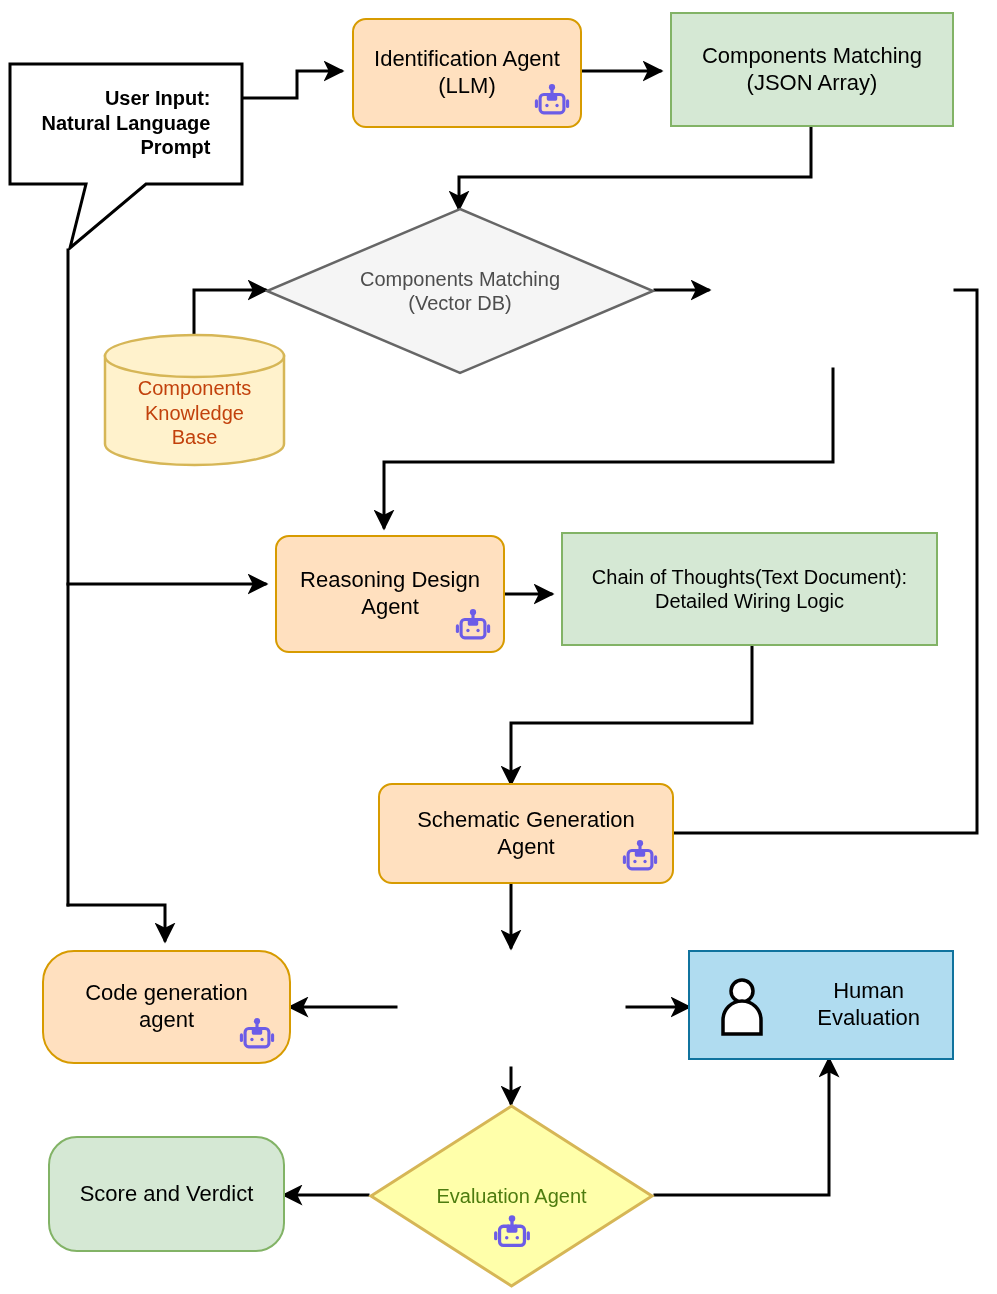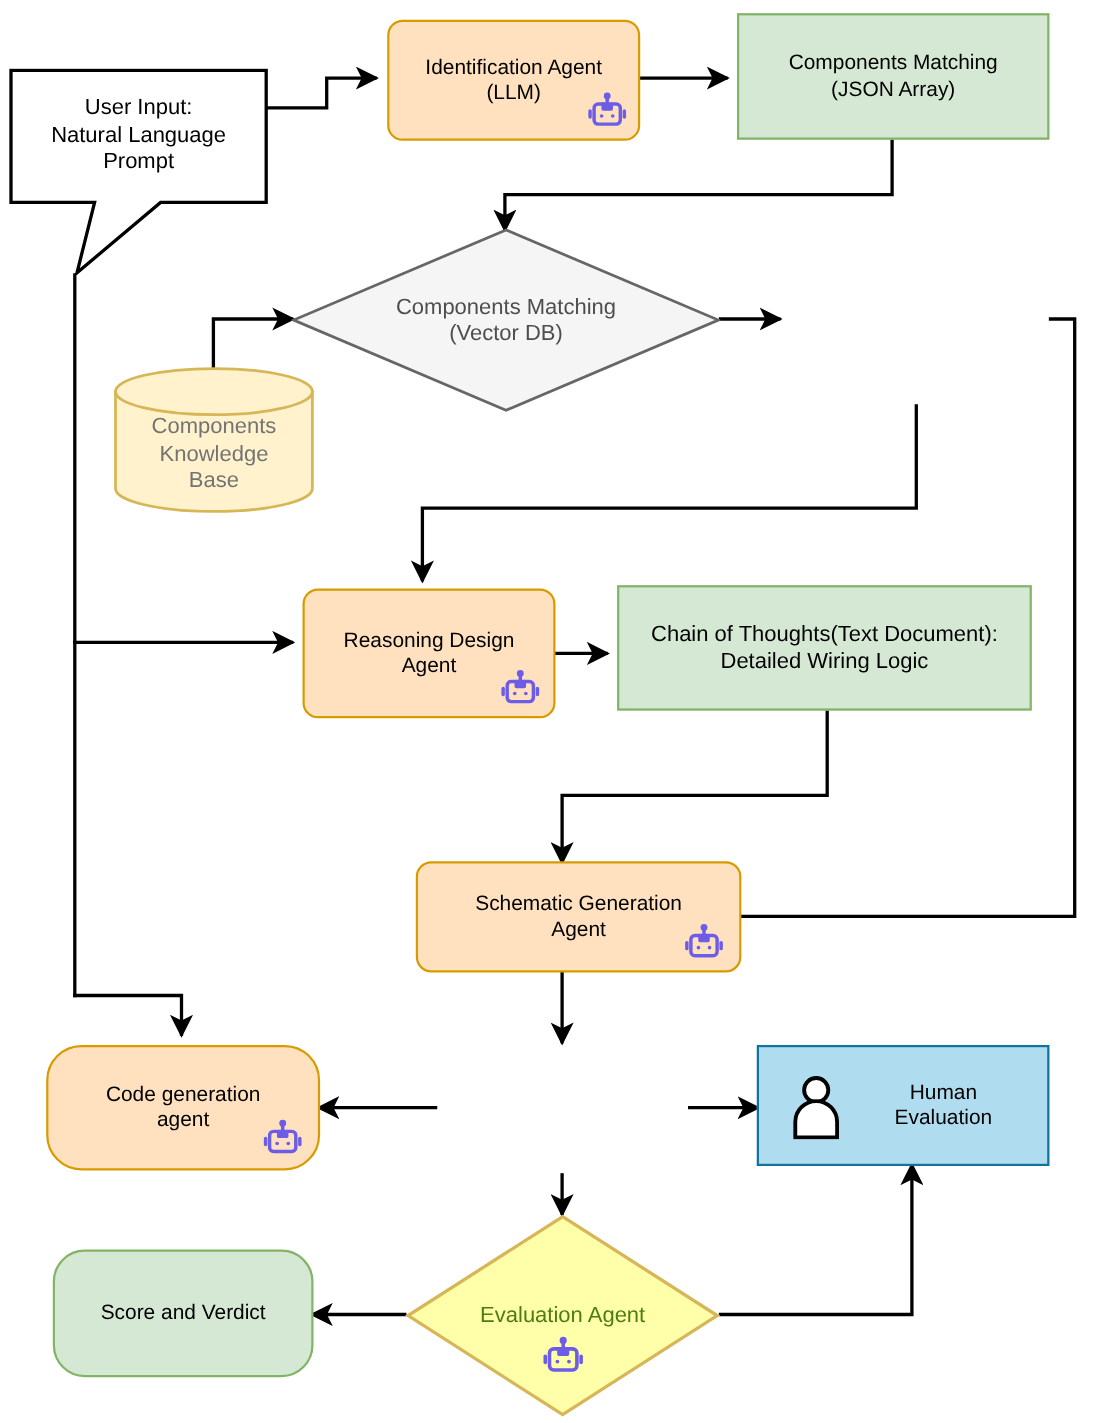--- a/index.html
+++ b/index.html
@@ -27,21 +27,21 @@
     pointer-events: none;
   }
   .node {
     position: absolute;
     box-sizing: border-box;
     display: flex;
     align-items: center;
     justify-content: center;
     text-align: center;
     color: #000000;
-    font-size: 19px;
+    font-size: 22px;
     line-height: 1.22;
   }
   .node .label {
     display: block;
     white-space: pre-line;
     padding: 0 6px;
   }
   
   .box-orange {
     background: #ffe0bf;
@@ -65,44 +65,45 @@
     left: 0;
     top: 0;
   }
   .callout-text {
     position: absolute;
     left: 0;
     top: 0;
     display: flex;
     align-items: center;
     justify-content: center;
-    text-align: center;
+    text-align: right;
     font-size: 20px;
     line-height: 1.22;
     color: #000;
     white-space: pre-line;
+    font-weight: bold;
   }
   
   .diamond-wrap { position: absolute; }
   .diamond-svg { position: absolute; left: 0; top: 0; }
   .diamond-text {
     position: absolute; left: 0; top: 0;
     display: flex; align-items: center; justify-content: center;
     text-align: center; font-size: 20px; line-height: 1.22;
     white-space: pre-line;
   }
   .diamond-text.gray { color: #4d4d4d; }
   
   .cyl-wrap { position: absolute; }
   .cyl-svg { position: absolute; left: 0; top: 0; }
   .cyl-text {
     position: absolute; left: 0; top: 0;
     display: flex; align-items: center; justify-content: center;
     text-align: center; font-size: 20px; line-height: 1.22;
-    color: #737373; white-space: pre-line;
+    color: #c2410c; white-space: pre-line;
   }
   
   .robot-icon {
     position: absolute;
     width: 44px;
     height: 44px;
   }
   .person-icon {
     position: absolute;
     width: 52px;
@@ -260,21 +261,21 @@
         <path d="M 20 18 L 20 23 L 28 23 L 28 18" fill="#6c5ce7" stroke="#6c5ce7"></path>
         <circle cx="18.5" cy="30" r="1.8" fill="#6c5ce7" stroke="none"></circle>
         <circle cx="29.5" cy="30" r="1.8" fill="#6c5ce7" stroke="none"></circle>
         <line x1="7" y1="25" x2="7" y2="31"></line>
         <line x1="41" y1="25" x2="41" y2="31"></line>
       </g>
     </svg>
   </div>
 
 
-  <div class="node box-blue" style="left:688px; top:950px; width:266px; height:110px; justify-content:flex-end; padding-right:44px;">
+  <div class="node box-blue" style="left:688px; top:950px; width:266px; height:110px; justify-content:flex-end; padding-right:26px;">
     <svg class="person-icon" style="left:26px; top:26px;" viewBox="0 0 52 58">
       <circle cx="26" cy="13" r="11" fill="#ffffff" stroke="#000000" stroke-width="3.5"></circle>
       <path d="M 7 56 L 7 42 A 19 19 0 0 1 45 42 L 45 56 Z" fill="#ffffff" stroke="#000000" stroke-width="3.5"></path>
     </svg>
     <span class="label">Human
 Evaluation</span>
   </div>
 
   <div class="diamond-wrap" style="left:368px; top:1103px; width:287px; height:186px;">
     <svg class="diamond-svg" width="287" height="186" viewBox="0 0 287 186">

